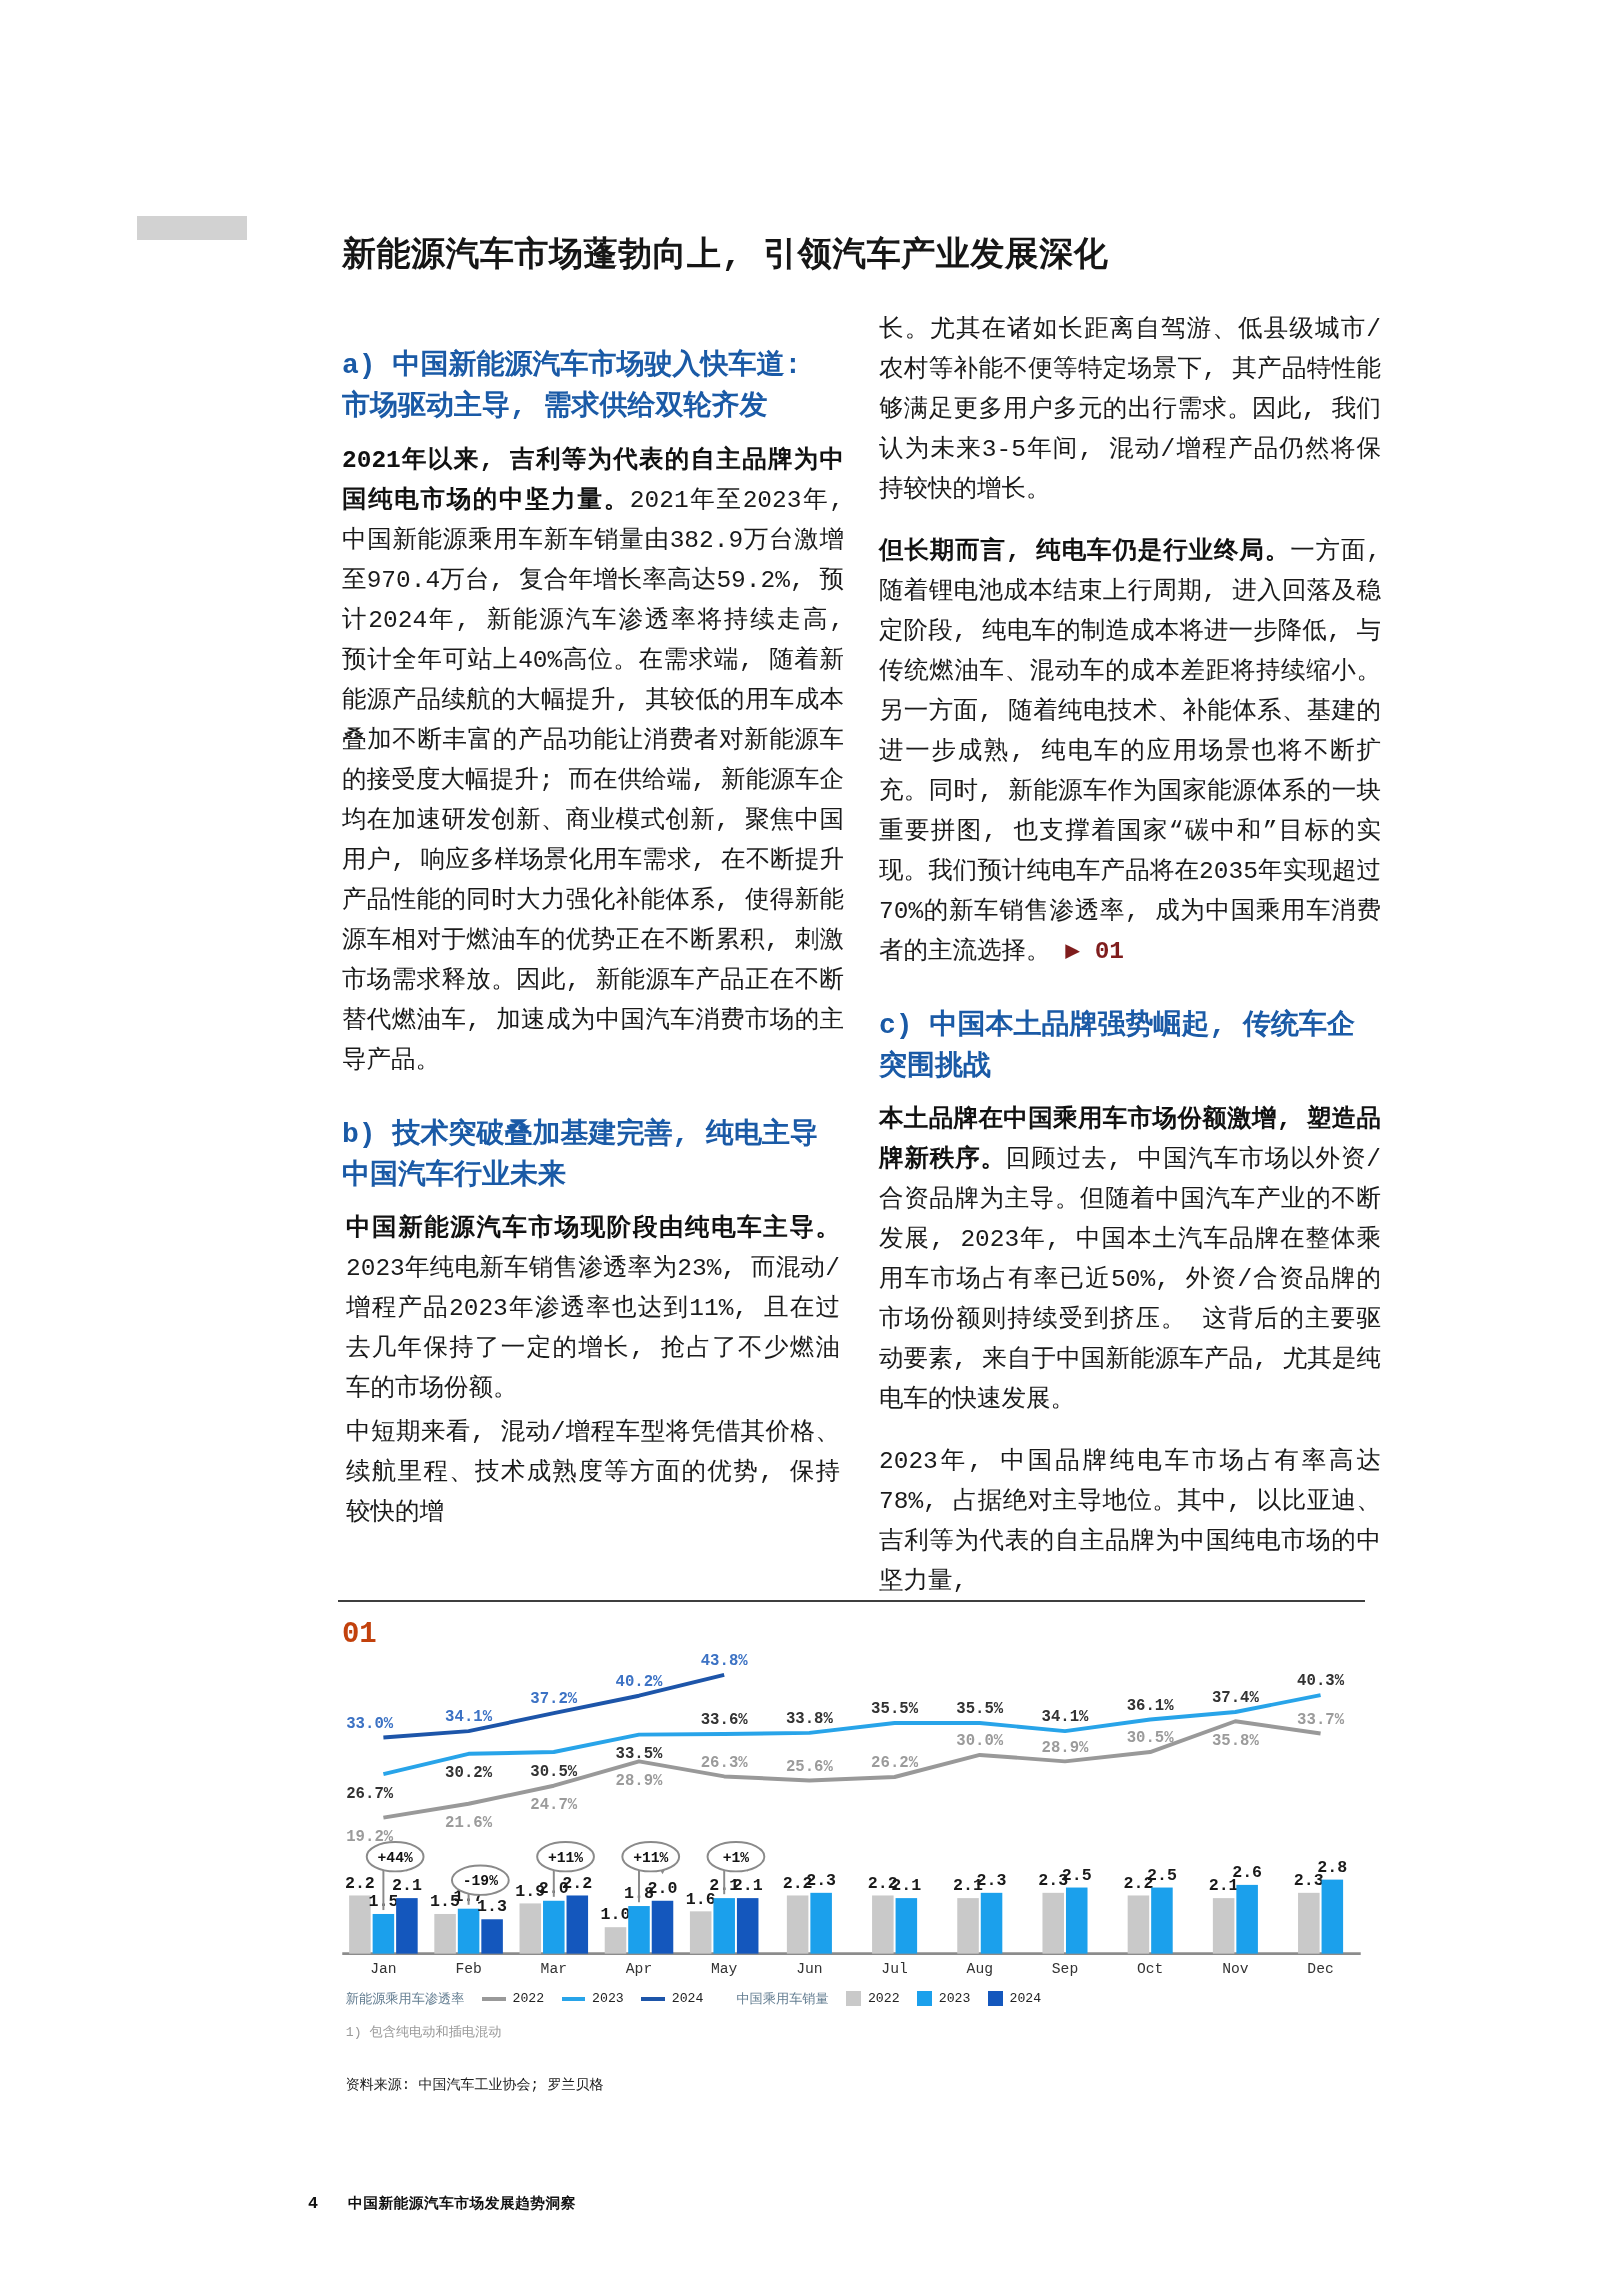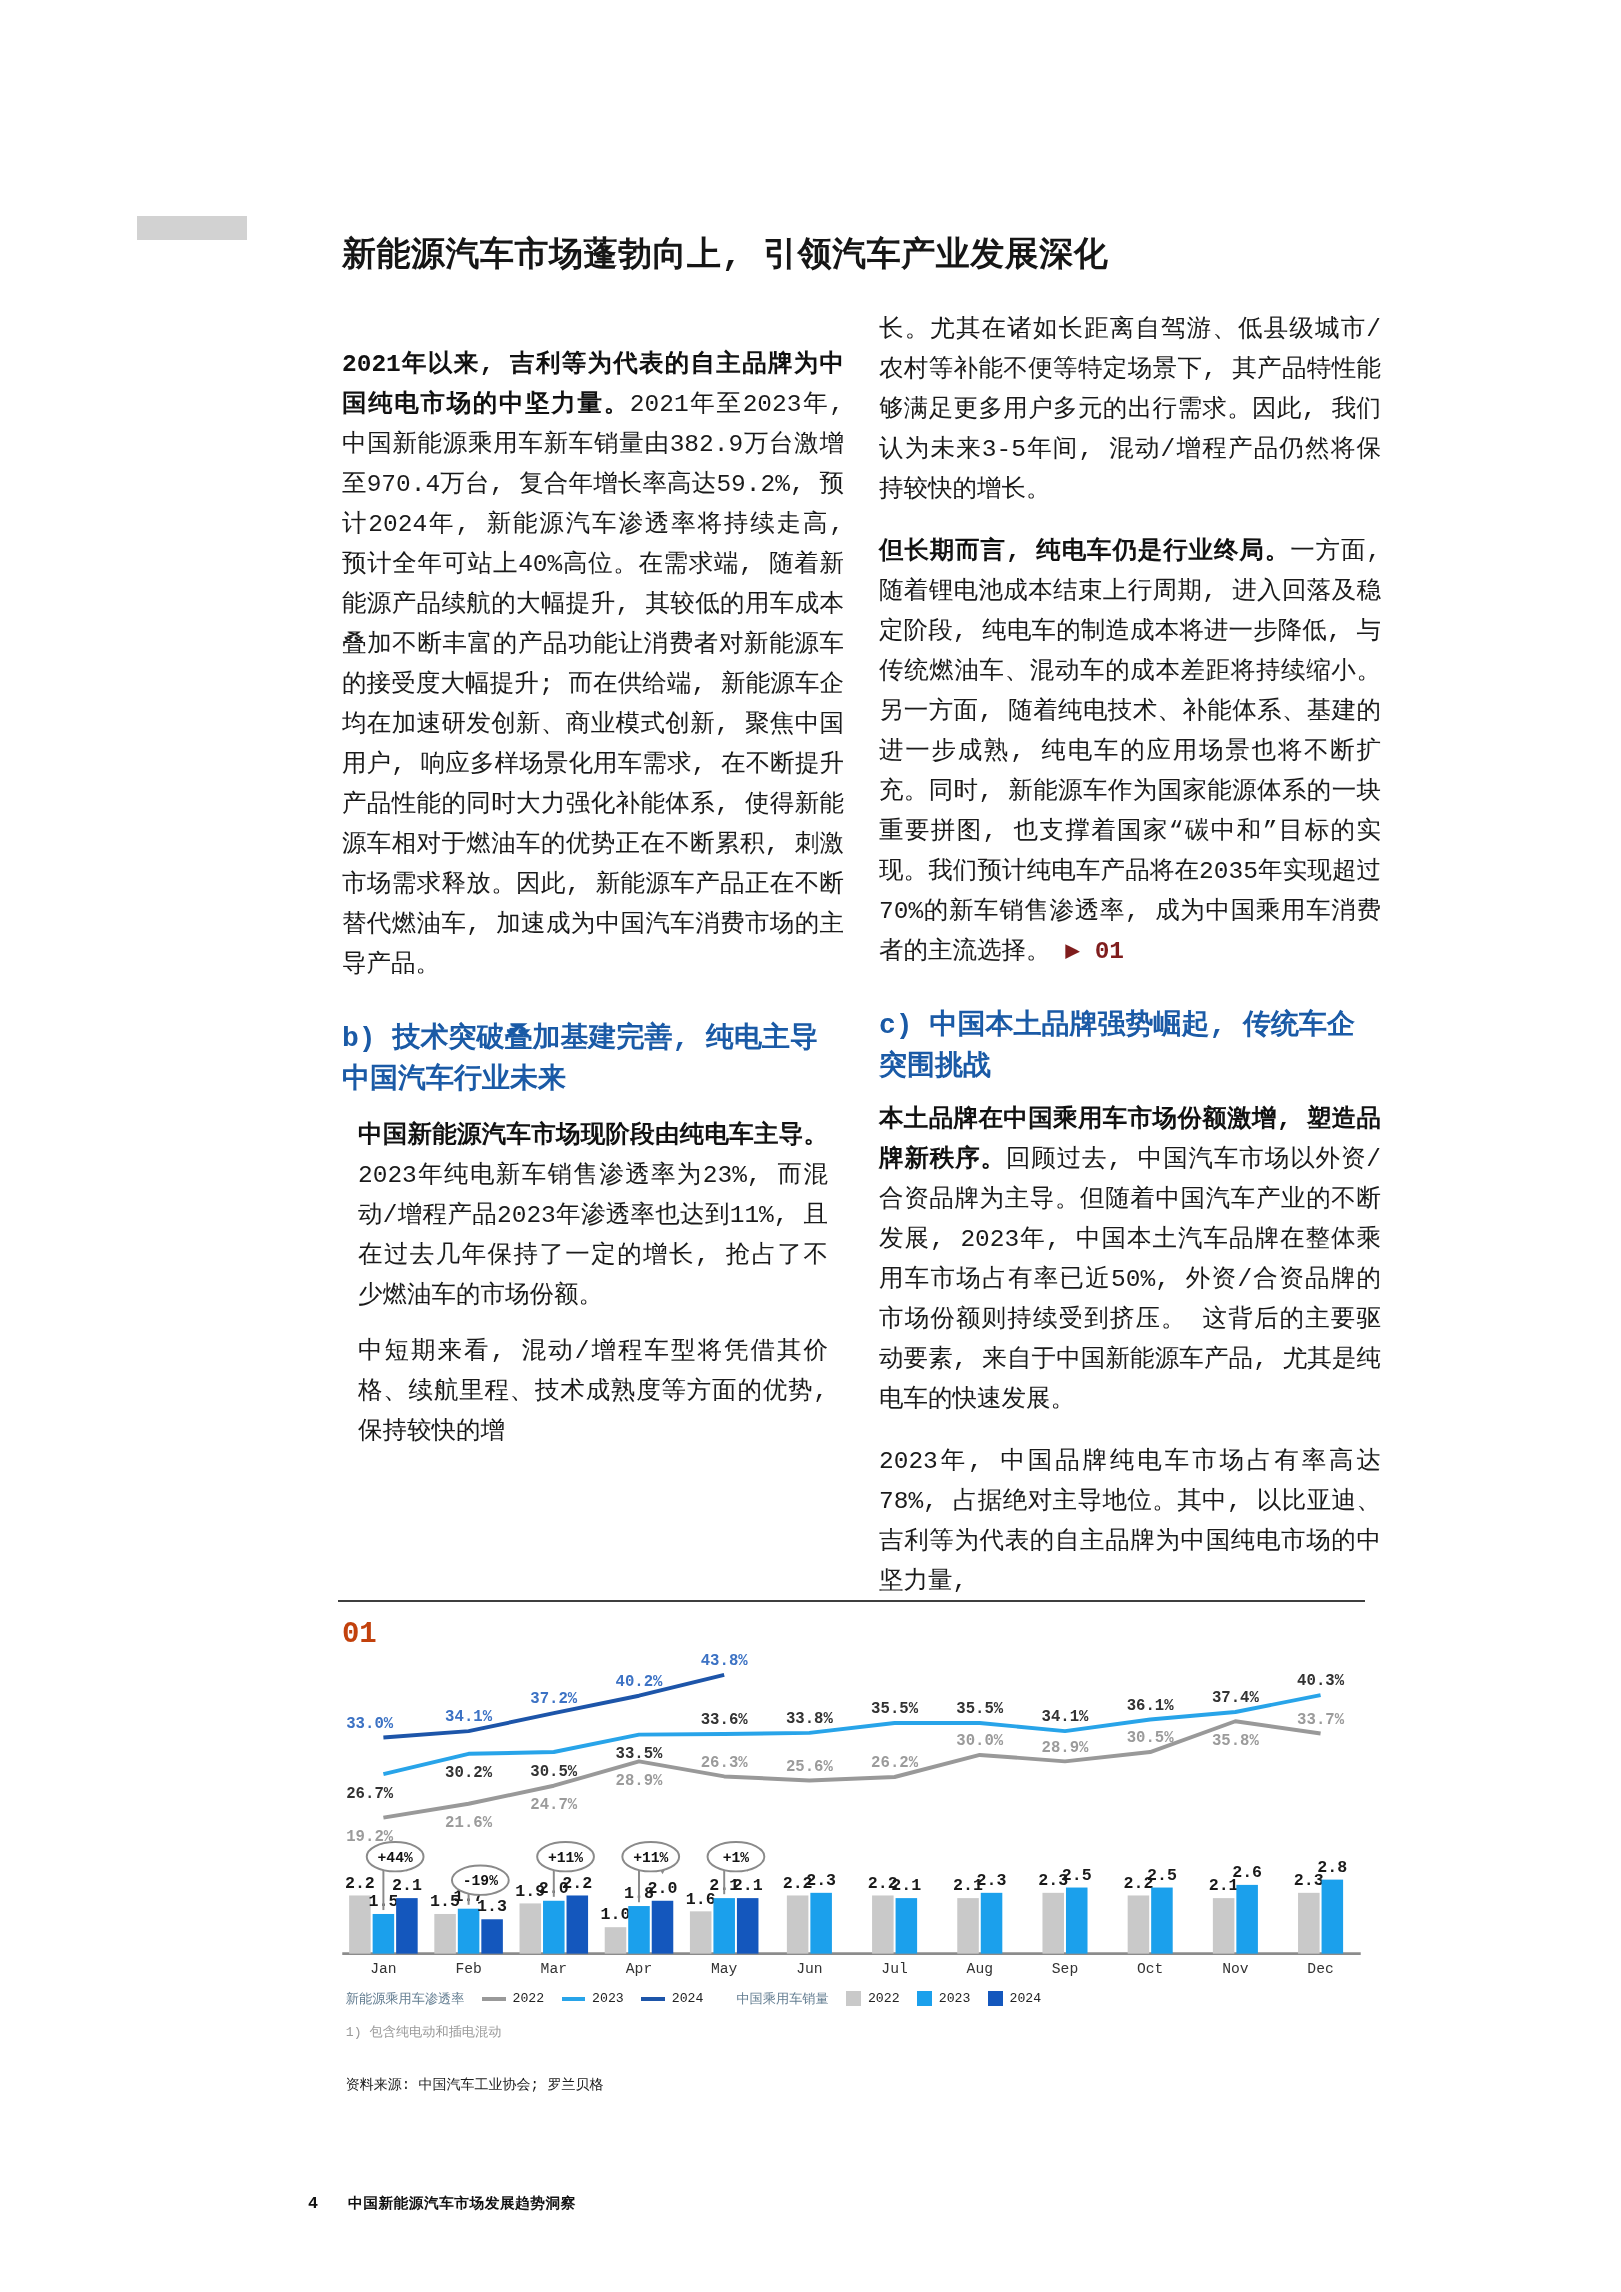--- a/index.html
+++ b/index.html
@@ -18,21 +18,21 @@
   }
   .col{position:absolute;width:502px;font-size:24.5px;line-height:40px;text-align:justify;}
   .col-left{left:342px;top:345px;}
   .col-right{left:879px;top:310px;}
   .sec-head{
     color:#1a5aa6;font-weight:bold;font-size:28px;line-height:41px;
     margin:0 0 13.7px 0;text-align:left;
   }
   .sec-head.mt{margin-top:33px;}
   .col p{margin:0 0 21.6px 0;}
-  .col p.tight{margin:16px;}
+  .col p.tight{margin:4px;}
   strong{font-weight:bold;color:#111;}
   .ref{color:#7f1d1d;font-weight:bold;white-space:nowrap;}
 
   
   .exhibit{position:absolute;left:338px;top:1600px;width:1027px;}
   .exhibit-rule{border:0;border-top:2.9px solid #3f3f3f;margin:0;}
   .exhibit-title-row{display:flex;align-items:baseline;margin:15.7px 0 2px 3.9px;}
   .exhibit-num{color:#c2410c;font-size:29px;font-weight:bold;margin-right:39px;}
   .exhibit-title{font-size:29px;font-weight:bold;color:#161616;}
   #chart-svg{display:block;margin-top:2px;}
@@ -55,20 +55,21 @@
 </style>
 </head>
 <body>
 
 <div class="page">
 
   <div class="header-bar"></div>
   <h1 class="page-title">新能源汽车市场蓬勃向上, 引领汽车产业发展深化</h1>
 
   <div class="col col-left">
+    <h3 class="sec-head">a) 中国新能源汽车市场驶入快车道: 市场驱动主导, 需求供给双轮齐发</h3>
     <p><strong>2021年以来, 吉利等为代表的自主品牌为中国纯电市场的中坚力量。</strong><span>2021年至2023年, 中国新能源乘用车新车销量由382.9万台激增至970.4万台, 复合年增长率高达59.2%, 预计2024年, 新能源汽车渗透率将持续走高, 预计全年可站上40%高位。在需求端, 随着新能源产品续航的大幅提升, 其较低的用车成本叠加不断丰富的产品功能让消费者对新能源车的接受度大幅提升; 而在供给端, 新能源车企均在加速研发创新、商业模式创新, 聚焦中国用户, 响应多样场景化用车需求, 在不断提升产品性能的同时大力强化补能体系, 使得新能源车相对于燃油车的优势正在不断累积, 刺激市场需求释放。因此, 新能源车产品正在不断替代燃油车, 加速成为中国汽车消费市场的主导产品。</span></p>
     <h3 class="sec-head mt">b) 技术突破叠加基建完善, 纯电主导中国汽车行业未来</h3>
     <p class="tight"><strong>中国新能源汽车市场现阶段由纯电车主导。</strong><span>2023年纯电新车销售渗透率为23%, 而混动/增程产品2023年渗透率也达到11%, 且在过去几年保持了一定的增长, 抢占了不少燃油车的市场份额。</span></p>
     <p class="tight">中短期来看, 混动/增程车型将凭借其价格、续航里程、技术成熟度等方面的优势, 保持较快的增</p>
   </div>
 
   <div class="col col-right">
     <p>长。尤其在诸如长距离自驾游、低县级城市/农村等补能不便等特定场景下, 其产品特性能够满足更多用户多元的出行需求。因此, 我们认为未来3-5年间, 混动/增程产品仍然将保持较快的增长。</p>
     <p><strong>但长期而言, 纯电车仍是行业终局。</strong><span>一方面, 随着锂电池成本结束上行周期, 进入回落及稳定阶段, 纯电车的制造成本将进一步降低, 与传统燃油车、混动车的成本差距将持续缩小。另一方面, 随着纯电技术、补能体系、基建的进一步成熟, 纯电车的应用场景也将不断扩充。同时, 新能源车作为国家能源体系的一块重要拼图, 也支撑着国家“碳中和”目标的实现。我们预计纯电车产品将在2035年实现超过70%的新车销售渗透率, 成为中国乘用车消费者的主流选择。</span> <span class="ref">▶ 01</span></p>
     <h3 class="sec-head mt">c) 中国本土品牌强势崛起, 传统车企突围挑战</h3>

